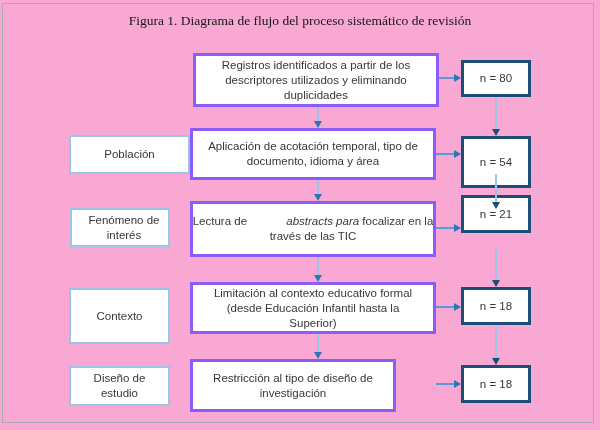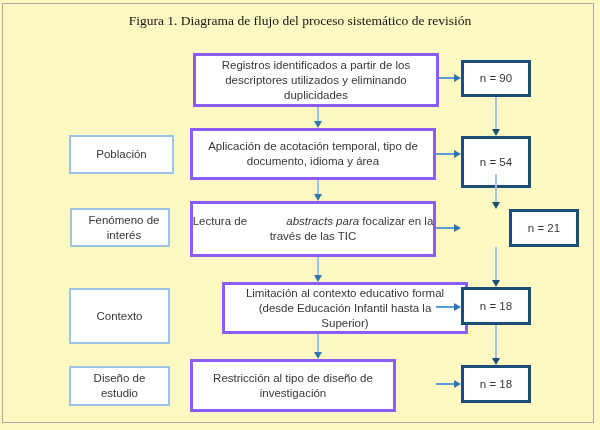--- a/index.html
+++ b/index.html
@@ -1,17 +1,17 @@
 <!DOCTYPE html>
 <html><head>
 <meta charset="utf-8">
 <style>
   html,body { margin:0; padding:0; background:#ffffff; }
   .canvas {
-    position:relative; width:600px; height:430px; background:#fef9c3;
+    position:relative; width:600px; height:430px; background:#f9a8d4;
     font-family:"Liberation Sans", sans-serif; overflow:hidden;
   }
   .frame {
     position:absolute; left:2px; top:3px; width:592px; height:420px;
     border:1px solid #ababab; box-sizing:border-box;
   }
   .title {
     position:absolute; top:13px; left:0; width:100%; text-align:center;
     font-family:"Liberation Serif", serif; font-size:13.5px; color:#151515;
   }
@@ -37,47 +37,47 @@
     position:absolute; width:0; height:0;
     border-left:4px solid transparent; border-right:4px solid transparent;
     border-top:7px solid #2e75b6;
   }
   .head-down.dark { border-top-color:#1d4e77; }
 
   
   .p1 { left:193px; top:53px;  width:246px; height:54px; }
   .p2 { left:190px; top:128px; width:246px; height:52px; }
   .p3 { left:190px; top:201px; width:246px; height:56px; }
-  .p4 { left:190px; top:282px; width:246px; height:52px;margin-left:32px; }
+  .p4 { left:190px; top:282px; width:246px; height:52px; }
   .p5 { left:190px; top:359px; width:206px; height:53px; }
   
   .c1 { left:461px; top:60px;  width:70px; height:37px; }
   .c2 { left:461px; top:136px; width:70px; height:52px; }
-  .c3 { left:461px; top:209px; width:70px; height:38px;margin-left:48px; }
+  .c3 { left:461px; top:195px; width:70px; height:38px; }
   .c4 { left:461px; top:287px; width:70px; height:38px; }
   .c5 { left:461px; top:365px; width:70px; height:38px; }
   
-  .s2 { left:69px; top:135px; width:105px; height:39px; }
+  .s2 { left:69px; top:135px; width:121px; height:39px; }
   .s3 { left:70px; top:208px; width:100px; height:39px;padding-left:8px; }
   .s4 { left:69px; top:288px; width:101px; height:56px; }
   .s5 { left:69px; top:366px; width:101px; height:40px; }
 </style>
 </head>
 <body>
 
 <div class="canvas">
   <div class="frame"></div>
   <div class="title">Figura 1. Diagrama de flujo del proceso sistemático de revisión</div>
 
   <div class="box process p1">
     <div class="pline">Registros identificados a partir de los</div>
     <div class="pline">descriptores utilizados y eliminando</div>
     <div class="pline">duplicidades</div>
   </div>
-  <div class="box count c1">n = 90</div>
+  <div class="box count c1">n = 80</div>
   <div class="hline" style="left:439px; top:77px; width:16px;"></div>
   <div class="head-right" style="left:454px; top:74px;"></div>
 
   <div class="box stage s2">Población</div>
   <div class="box process p2">
     <div class="pline">Aplicación de acotación temporal, tipo de</div>
     <div class="pline">documento, idioma y área</div>
   </div>
   <div class="box count c2">n = 54</div>
   <div class="hline" style="left:436px; top:153px; width:19px;"></div>

